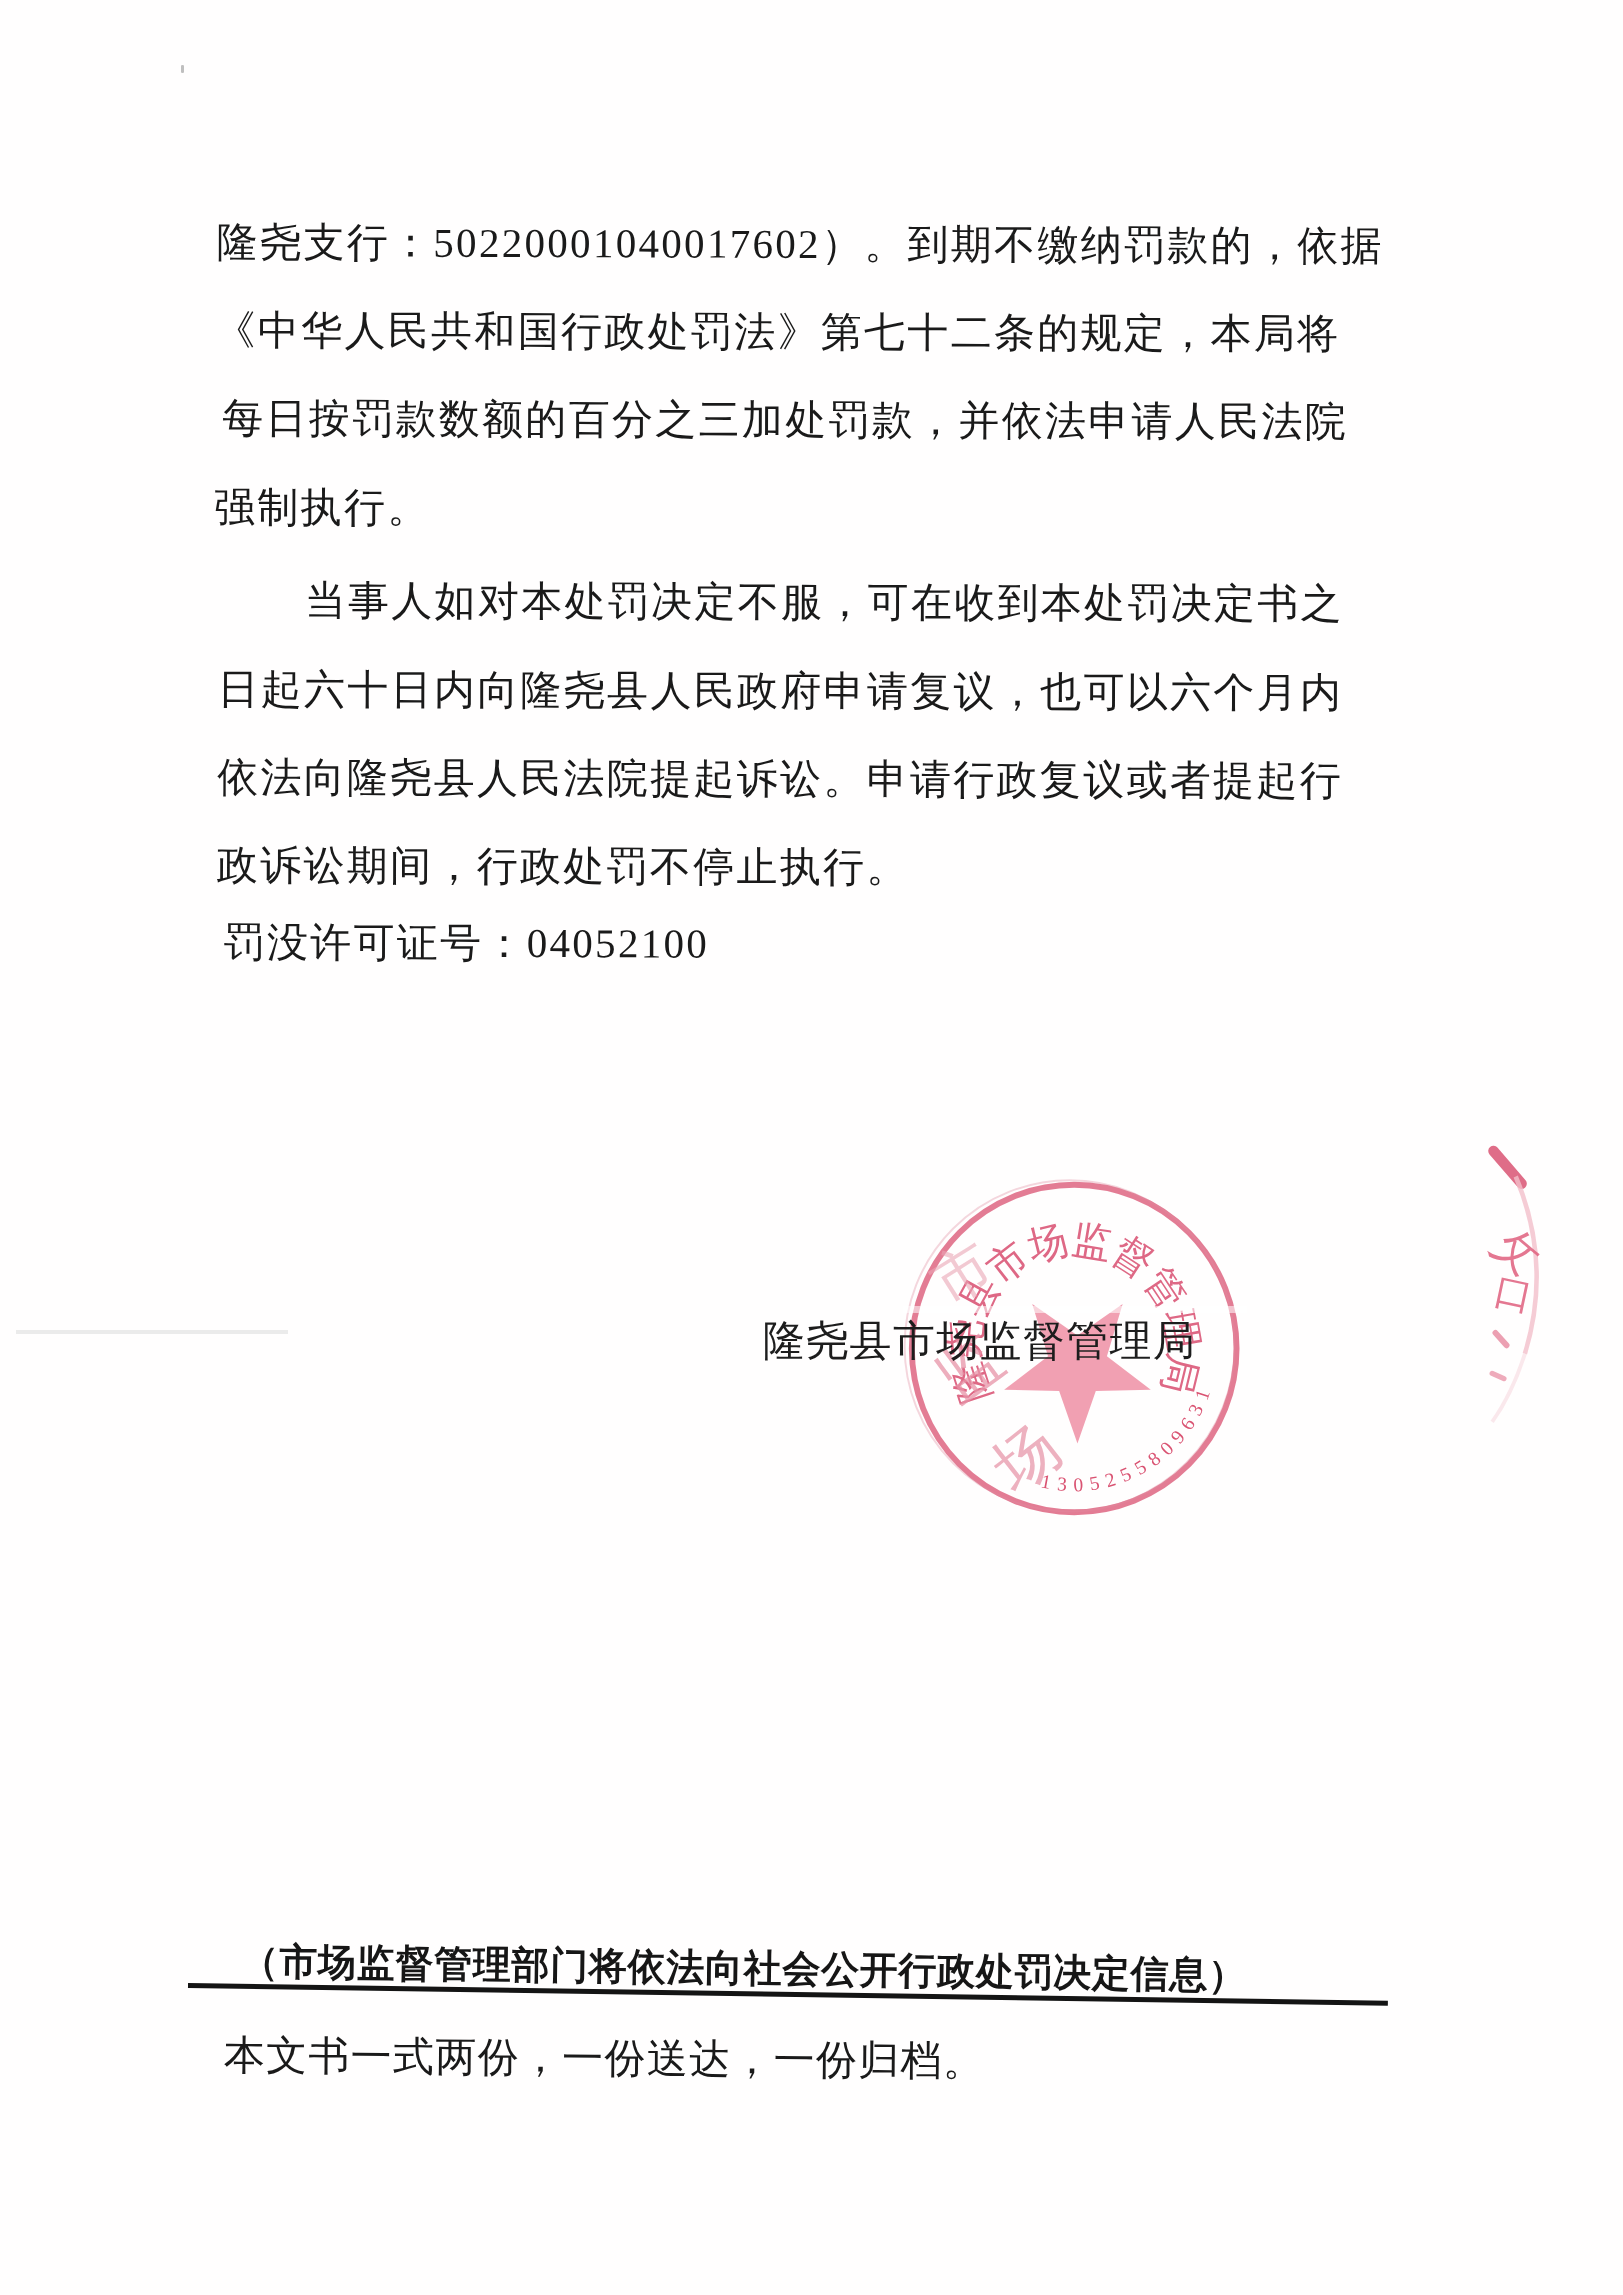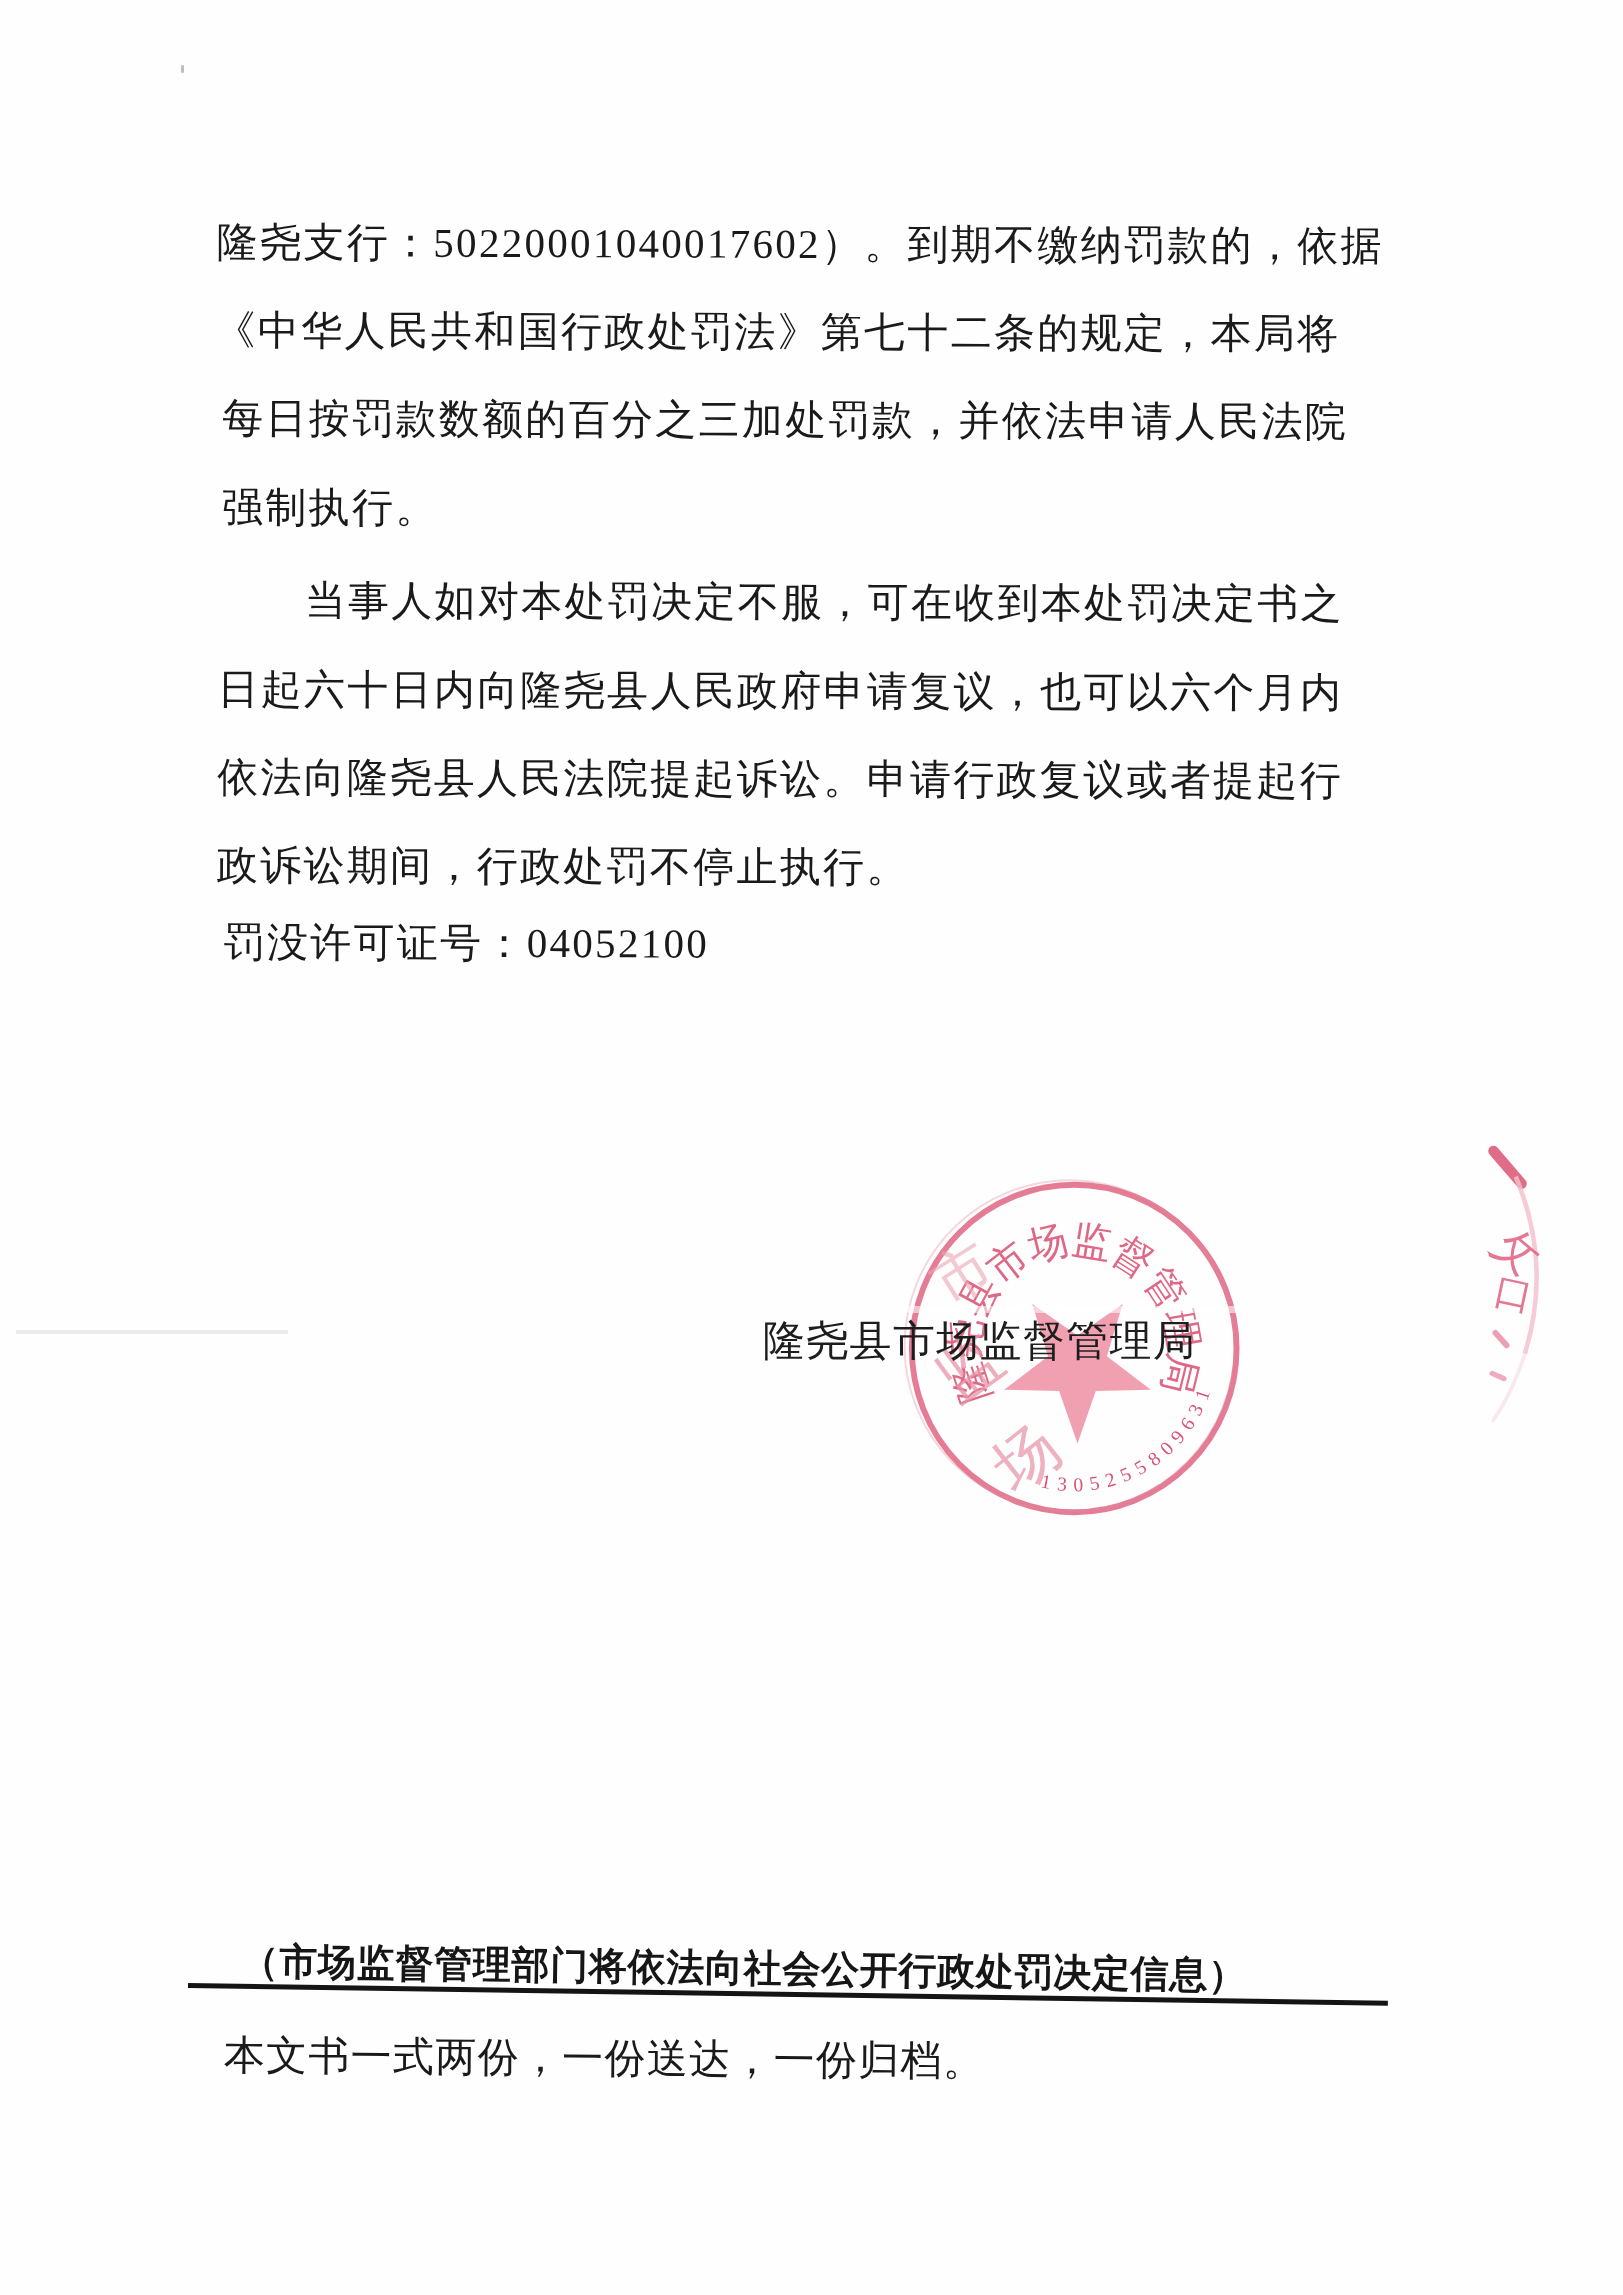--- a/index.html
+++ b/index.html
@@ -27,21 +27,21 @@
 
 <div class="page">
 
   <div class="speck"></div>
   <div class="smudge-line"></div>
 
   <div id="body-lines">
       <div class="bline" style="left: 217px; top: 215px;">隆尧支行：50220001040017602）。到期不缴纳罚款的，依据</div>
       <div class="bline" style="left: 215px; top: 303px;">《中华人民共和国行政处罚法》第七十二条的规定，本局将</div>
       <div class="bline" style="left: 223px; top: 391px;">每日按罚款数额的百分之三加处罚款，并依法申请人民法院</div>
-      <div class="bline" style="left: 223px; top: 480px; font-family: Liberation Serif, serif;">强制执行。</div>
+      <div class="bline" style="left: 215px; top: 480px; font-family: Liberation Serif, serif;">强制执行。</div>
       <div class="bline" style="left: 306px; top: 573px;">当事人如对本处罚决定不服，可在收到本处罚决定书之</div>
       <div class="bline" style="left: 219px; top: 662px;">日起六十日内向隆尧县人民政府申请复议，也可以六个月内</div>
       <div class="bline" style="left: 219px; top: 750px;">依法向隆尧县人民法院提起诉讼。申请行政复议或者提起行</div>
       <div class="bline" style="left: 219px; top: 838px;">政诉讼期间，行政处罚不停止执行。</div>
       <div class="bline" style="left: 226px; top: 915px;">罚没许可证号：04052100</div>
     </div>
 
   <svg class="seal" width="347" height="347" viewBox="0 0 530 530">
     <ellipse cx="263" cy="265" rx="248" ry="250" fill="none" stroke="#d84a6b" stroke-width="9" opacity="0.72"></ellipse>
     <ellipse cx="256" cy="261" rx="252" ry="253" fill="none" stroke="#e08ba0" stroke-width="3" opacity="0.35"></ellipse>

